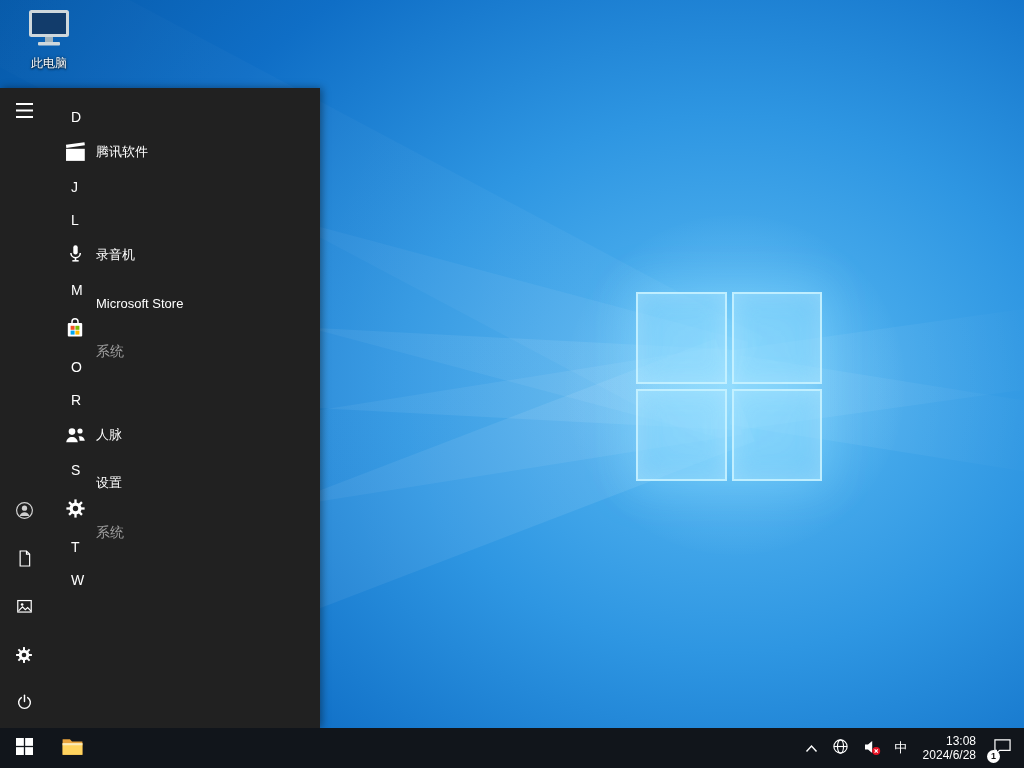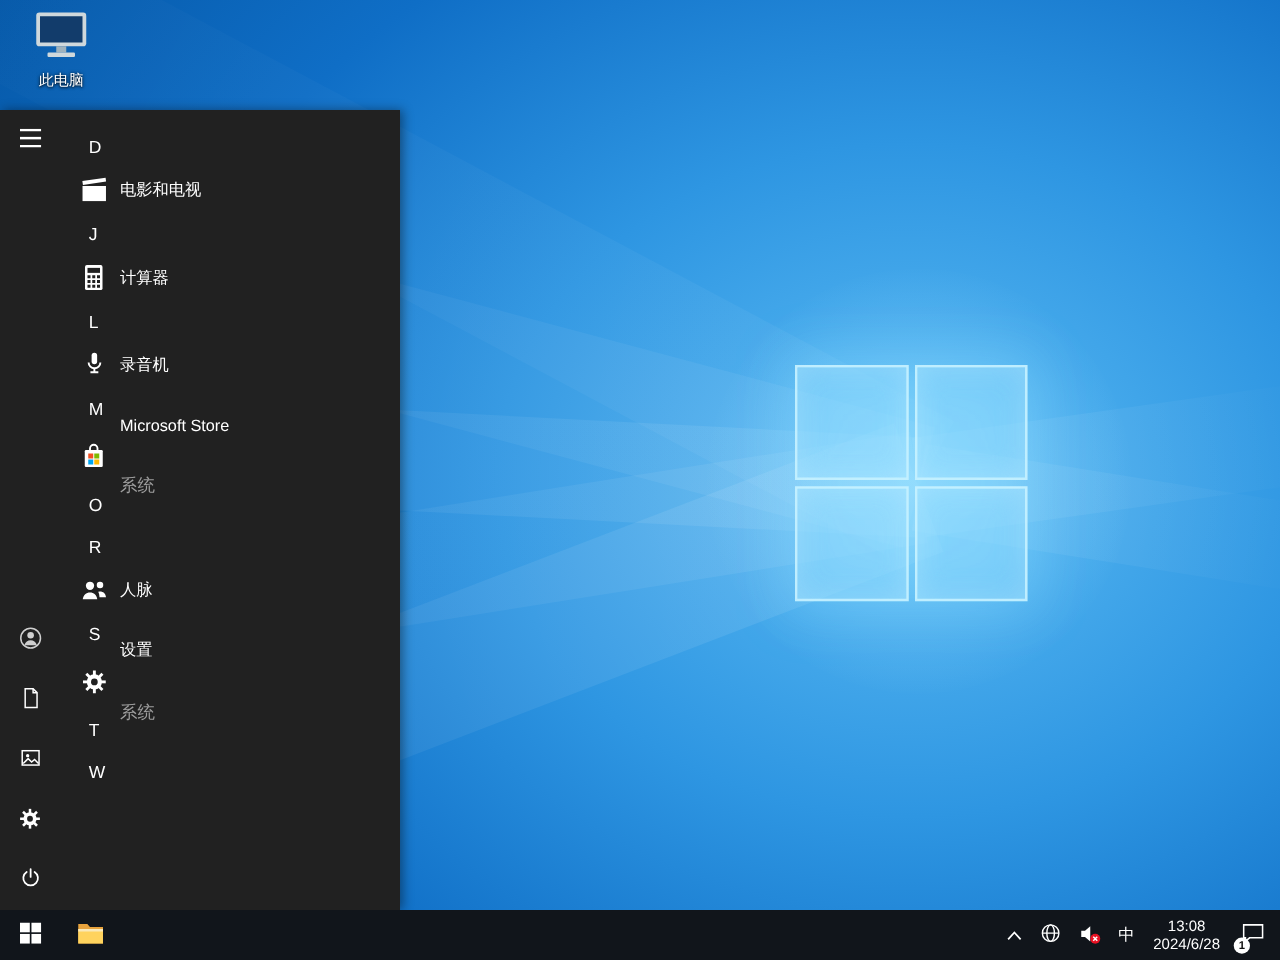--- a/index.html
+++ b/index.html
@@ -49,21 +49,21 @@
   .app-sub{font-size:14px;color:#9e9e9e;margin-top:1px;}
   .expand{margin-left:auto;margin-right:16px;display:flex;align-items:center;}
 
   
   .taskbar{position:absolute;left:0;right:0;bottom:0;height:40px;background:#11151b;z-index:30;
     display:flex;align-items:stretch;}
   .tb-btn{width:48px;background:none;border:none;display:flex;align-items:center;justify-content:center;padding:0;cursor:pointer;}
   .tray{margin-left:auto;display:flex;align-items:stretch;}
   .tray-btn{background:none;border:none;display:flex;align-items:center;justify-content:center;
     padding:0 7px;color:#fff;font-size:13px;cursor:pointer;position:relative;}
-  .clock{flex-direction:column;line-height:14px;font-size:12px;padding:0 8px;text-align:center;}
+  .clock{flex-direction:column;line-height:14px;font-size:12px;padding:0 8px;text-align:center;align-items:flex-end;}
   .badge{position:absolute;left:3px;bottom:5px;width:13px;height:13px;border-radius:50%;
     background:#fff;color:#111;font-size:9px;line-height:13px;text-align:center;font-weight:bold;}
 </style>
 </head>
 <body>
 
 <div class="stage">
 
   <div class="wallpaper">
     <div class="beam b1"></div>
@@ -165,47 +165,27 @@
           <span>D</span>
         </div>
 
       <div class="app-row">
         <span class="app-icon">
           <svg width="25" height="25" viewBox="0 0 24 24">
             <path fill="#fff" d="M2.8 5.6 20.6 3l.4 3L3.2 8.6z"></path>
             <rect x="2.9" y="9.4" width="18" height="11.6" fill="#fff"></rect>
           </svg>
         </span>
-        <span class="app-label">电影和电视</span>
+        <span class="app-label">腾讯软件</span>
       </div>
 
       <div class="letter-row">
           <span>J</span>
         </div>
 
-      <div class="app-row">
-        <span class="app-icon">
-          <svg width="24" height="24" viewBox="0 0 24 24">
-            <rect x="5" y="2" width="14" height="20" rx="1.5" fill="#fff"></rect>
-            <rect x="7" y="4.3" width="10" height="4" fill="#212121"></rect>
-            <g fill="#212121">
-              <rect x="7" y="10.2" width="2.4" height="2.4"></rect>
-                <rect x="10.8" y="10.2" width="2.4" height="2.4"></rect>
-                <rect x="14.6" y="10.2" width="2.4" height="2.4"></rect>
-              <rect x="7" y="14" width="2.4" height="2.4"></rect>
-                <rect x="10.8" y="14" width="2.4" height="2.4"></rect>
-                <rect x="14.6" y="14" width="2.4" height="2.4"></rect>
-              <rect x="7" y="17.8" width="2.4" height="2.4"></rect>
-                <rect x="10.8" y="17.8" width="2.4" height="2.4"></rect>
-                <rect x="14.6" y="17.8" width="2.4" height="2.4"></rect>
-            </g>
-          </svg>
-        </span>
-        <span class="app-label">计算器</span>
-      </div>
 
       <div class="letter-row">
           <span>L</span>
         </div>
 
       <div class="app-row">
         <span class="app-icon">
           <svg width="23" height="23" viewBox="0 0 24 24">
             <rect x="9.7" y="2.3" width="4.6" height="9.6" rx="2.3" fill="#fff"></rect>
             <path d="M7.2 10.4a4.9 4.9 0 0 0 9.8 0" fill="none" stroke="#fff" stroke-width="1.6"></path>

